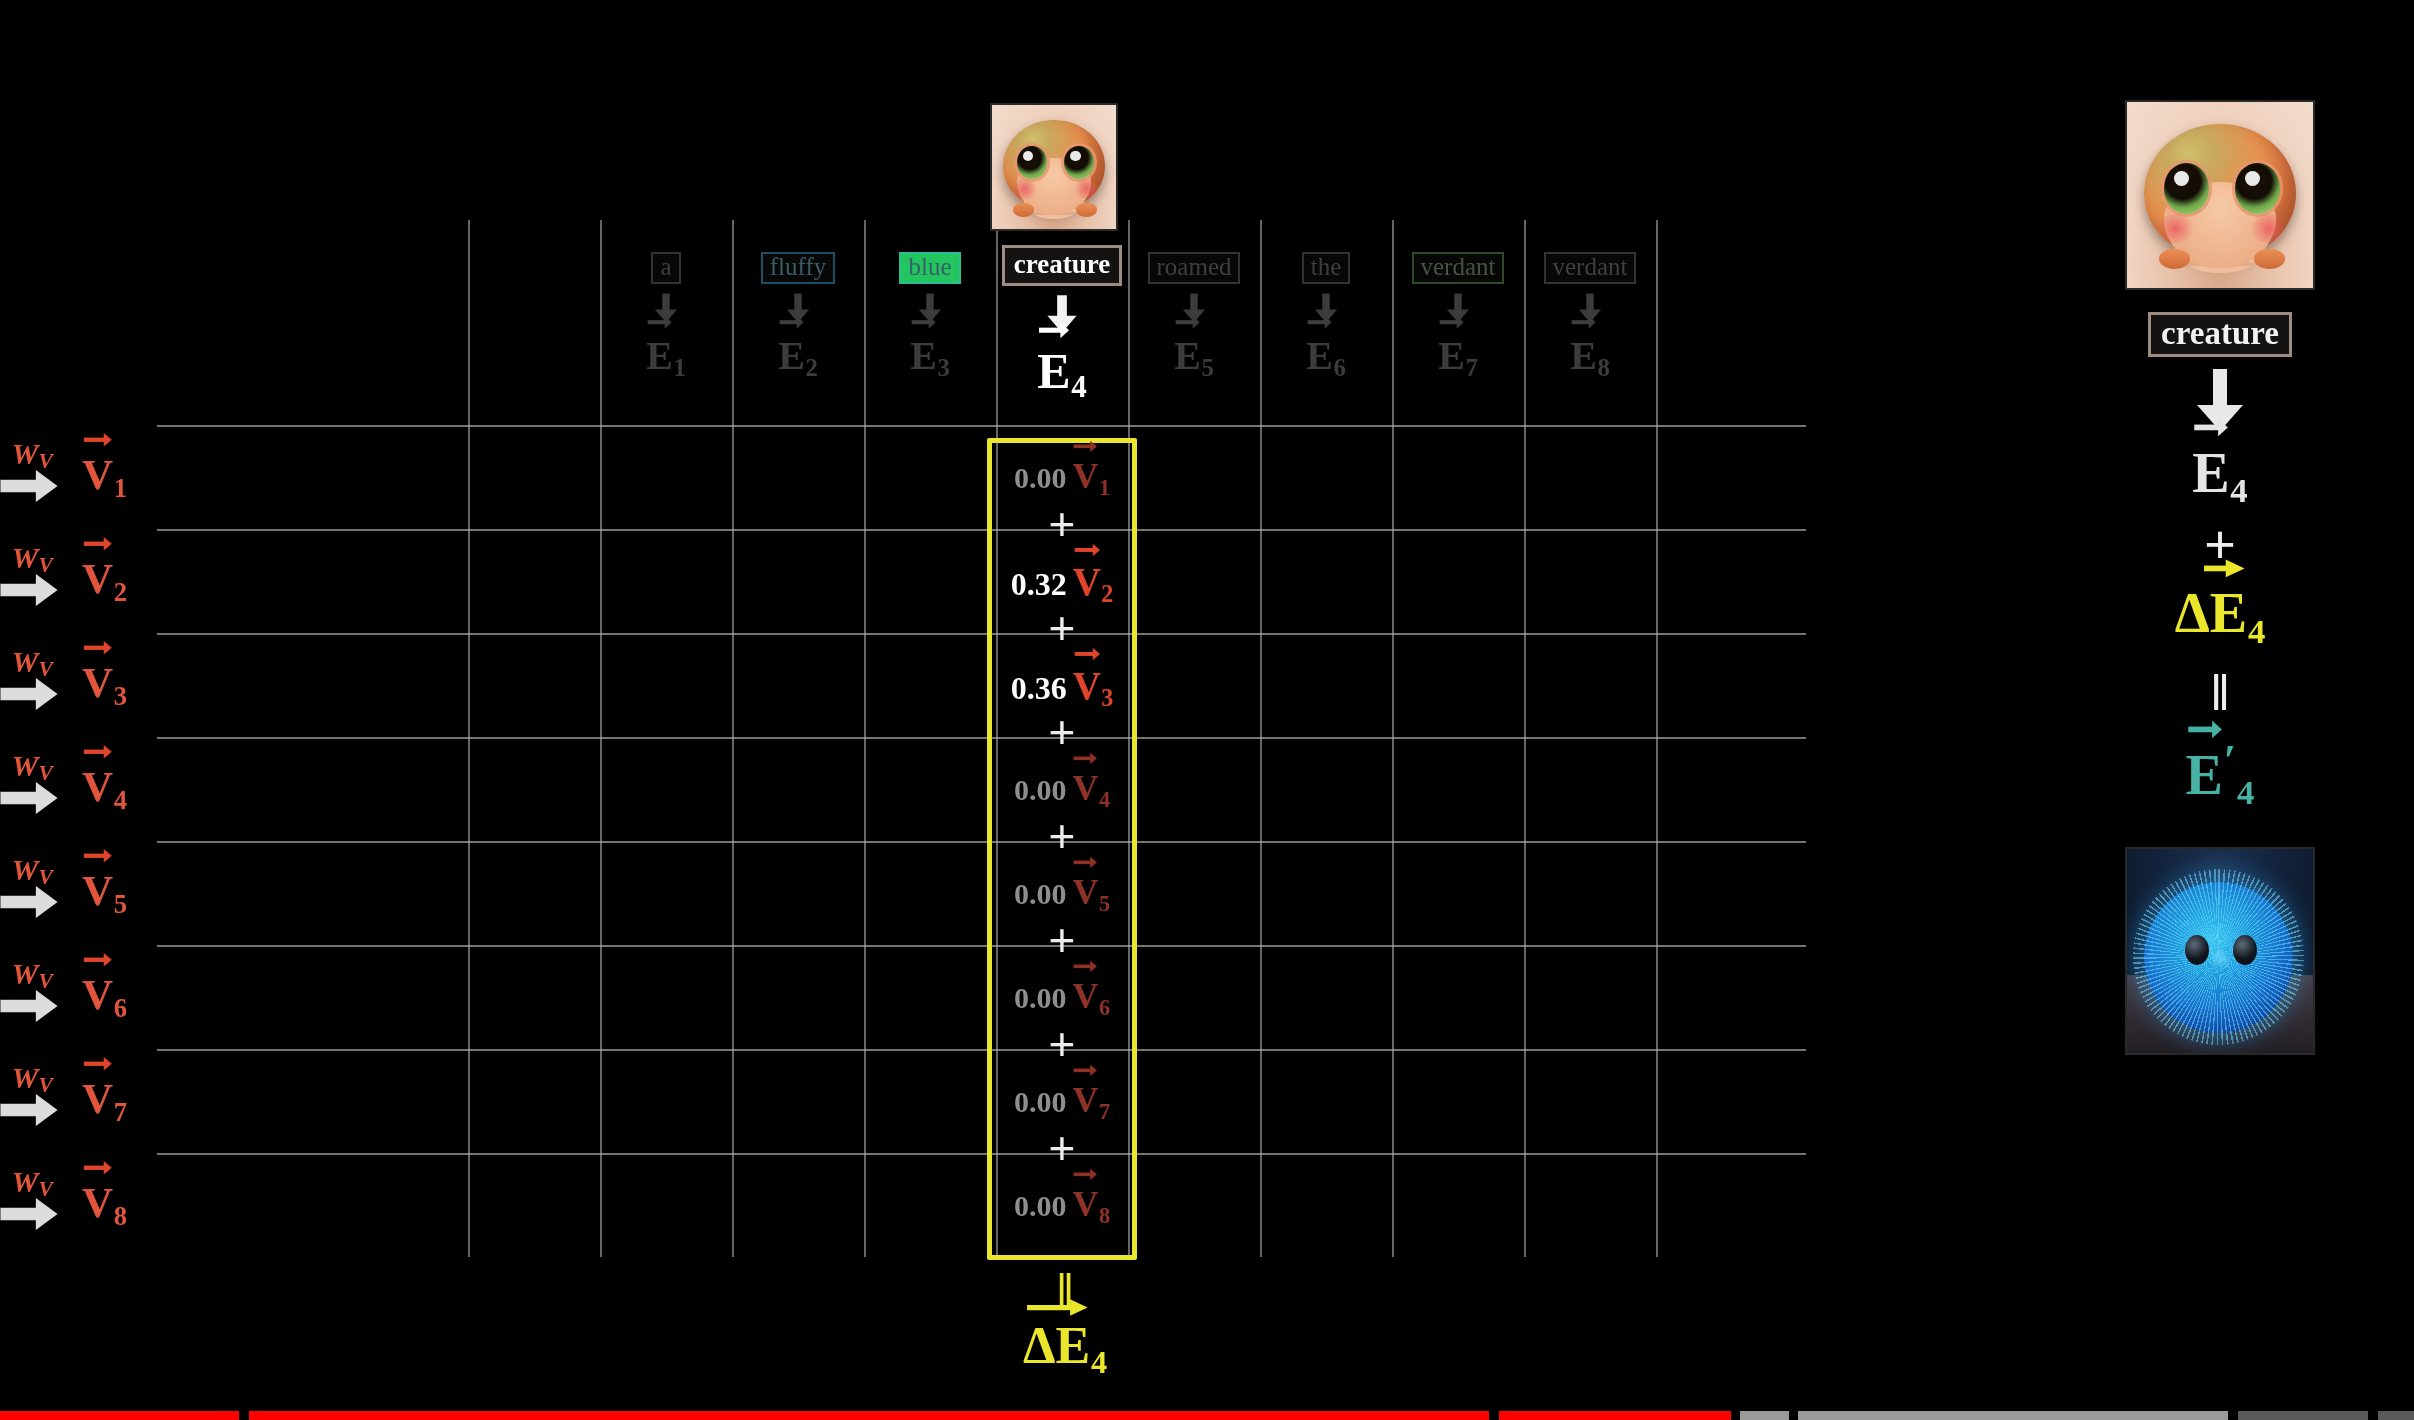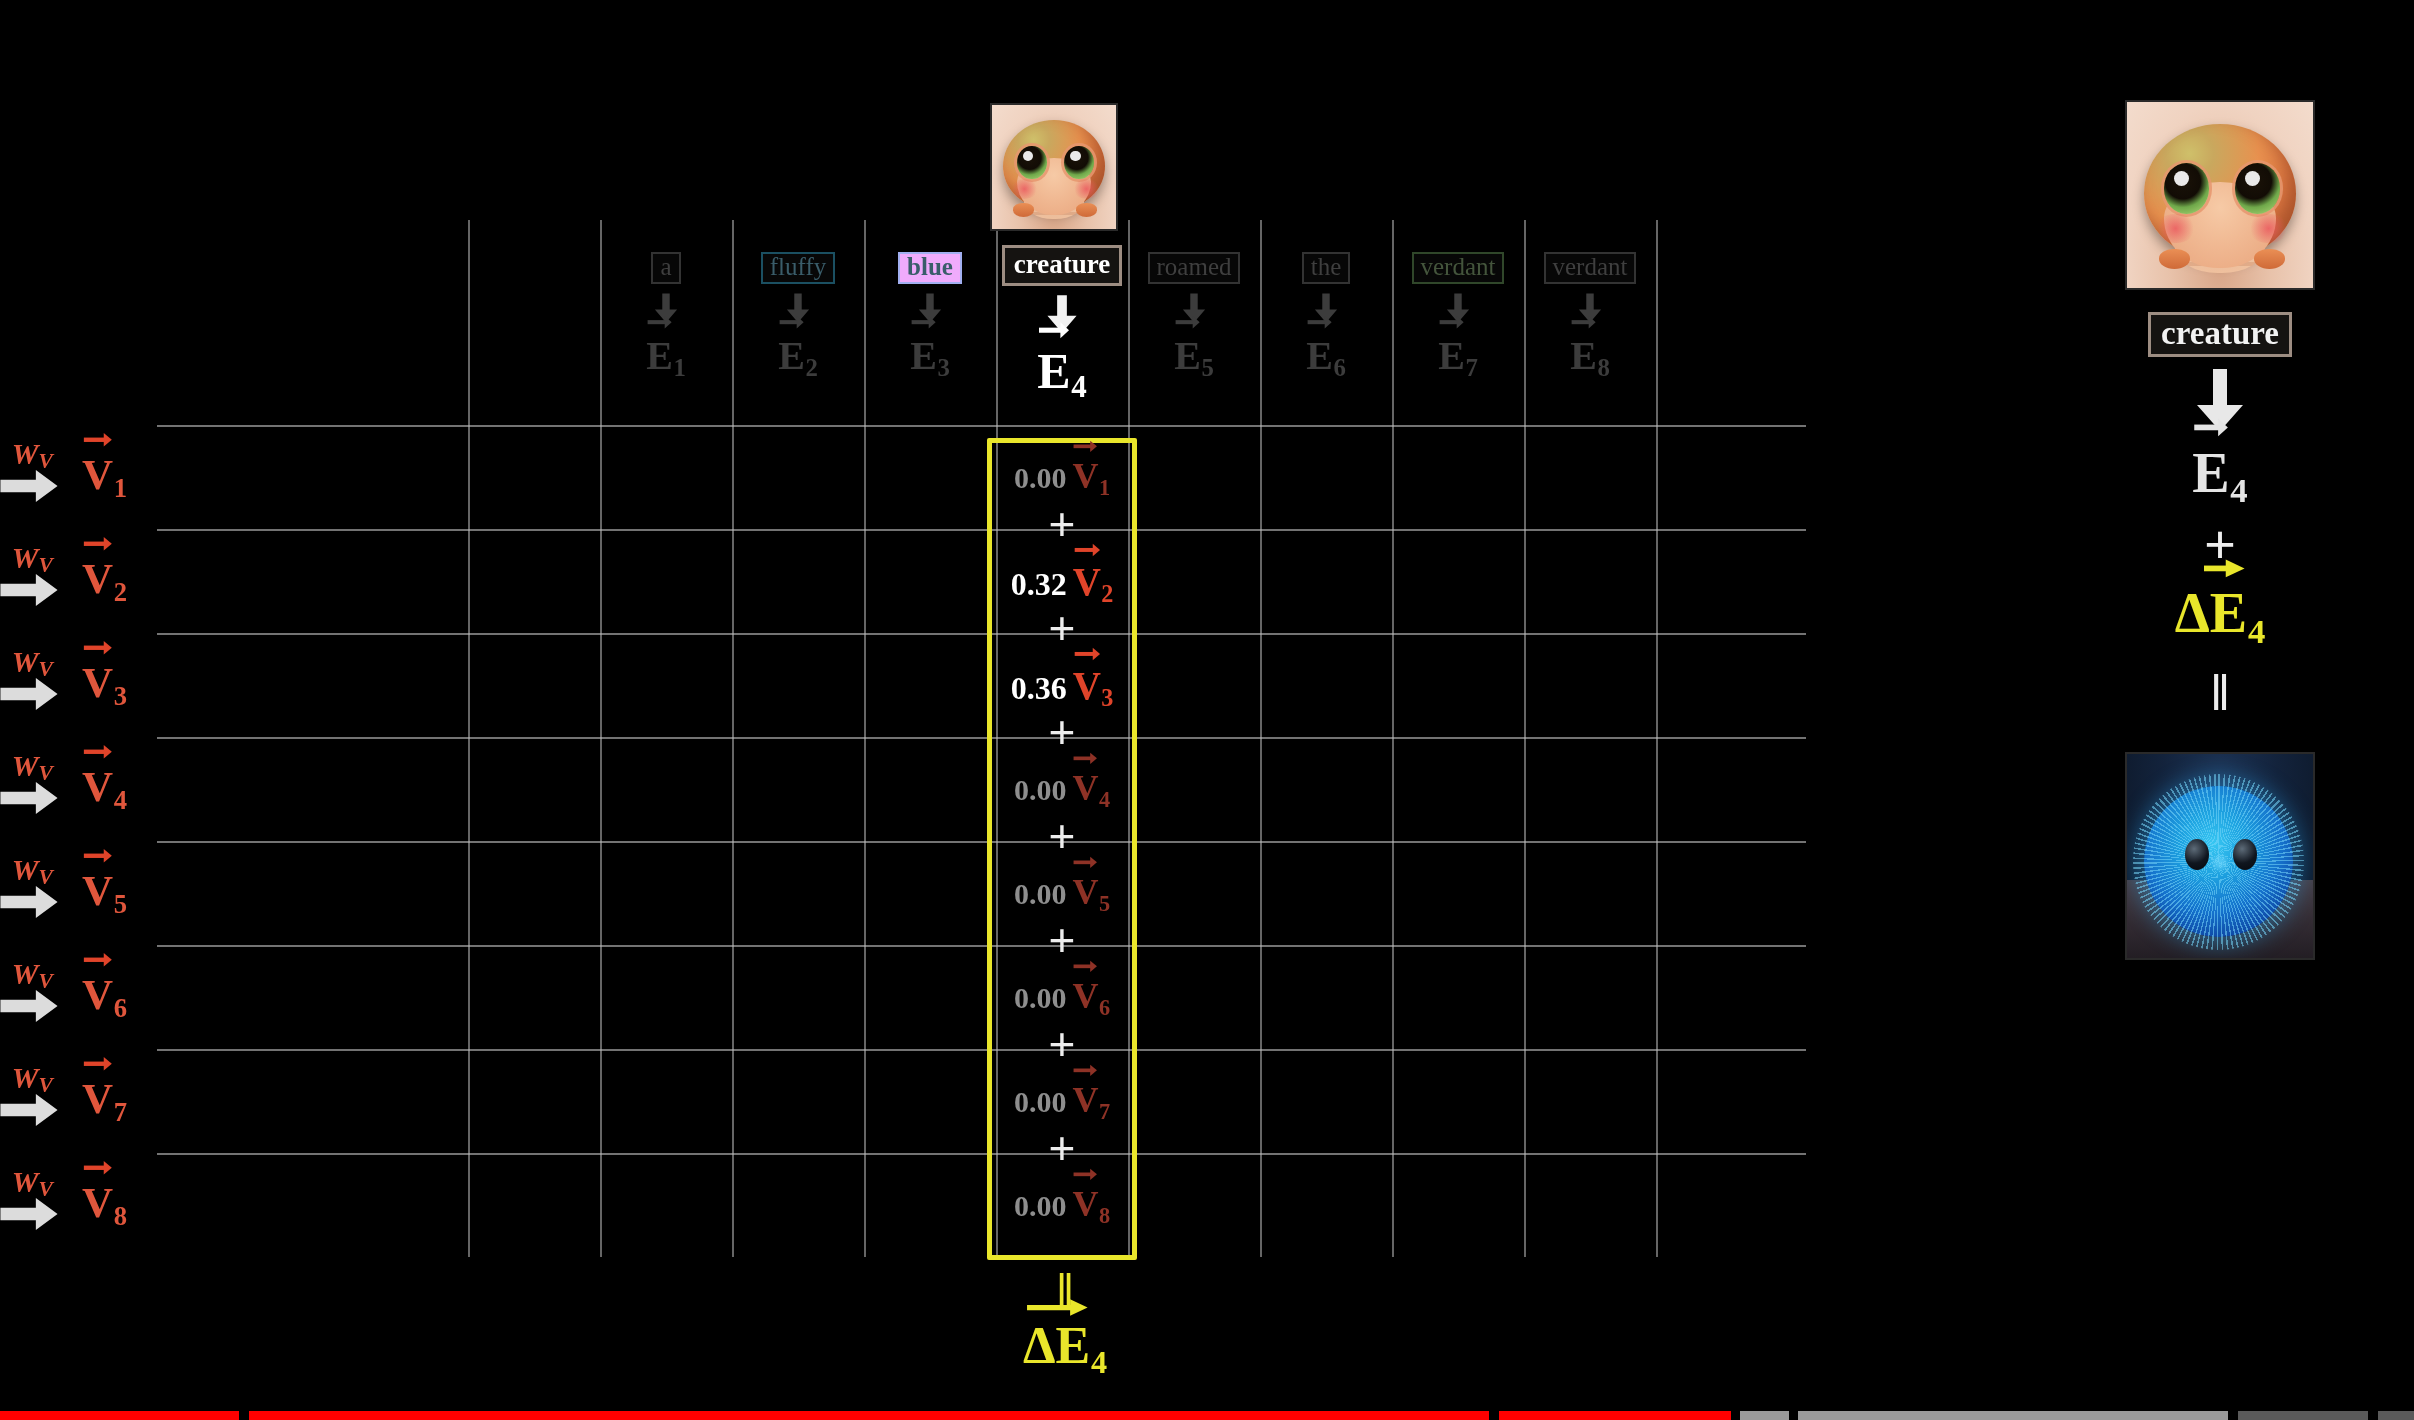--- a/index.html
+++ b/index.html
@@ -281,21 +281,21 @@
                 </svg>
               </span></span><span class="sub">1</span></span></div></div>
       <div class="colhead" style="left: 732px; top: 252px;"><span class="chip dim" style="border-color: rgba(56, 182, 223, 0.42); color: rgb(58, 93, 106); background: rgb(7, 7, 7);">fluffy</span><div class="dn"><svg width="26" height="36" viewBox="0 0 56 62">
             <path d="M20 0 H36 V34 H52 L28 62 L4 34 H20 Z" fill="#3c3c3c"></path>
           </svg></div><div class="ecode" style="color: rgb(60, 60, 60);"><span><span class="vec"><span class="base">E</span><span class="arr">
                 <svg viewBox="0 0 100 30" preserveAspectRatio="none">
                   <path d="M6 18 H78" stroke="#3c3c3c" stroke-width="9" fill="none"></path>
                   <path d="M70 4 L96 18 L70 32 Z" fill="#3c3c3c"></path>
                 </svg>
               </span></span><span class="sub">2</span></span></div></div>
-      <div class="colhead" style="left: 864px; top: 252px;"><span class="chip dim" style="border-color: rgba(56, 182, 223, 0.42); color: rgb(58, 93, 106); background: #f0abfc; font-weight: bold;">blue</span><div class="dn"><svg width="26" height="36" viewBox="0 0 56 62">
+      <div class="colhead" style="left: 864px; top: 252px;"><span class="chip dim" style="border-color: rgba(56, 182, 223, 0.42); color: rgb(58, 93, 106); background: #22c55e;">blue</span><div class="dn"><svg width="26" height="36" viewBox="0 0 56 62">
             <path d="M20 0 H36 V34 H52 L28 62 L4 34 H20 Z" fill="#3c3c3c"></path>
           </svg></div><div class="ecode" style="color: rgb(60, 60, 60);"><span><span class="vec"><span class="base">E</span><span class="arr">
                 <svg viewBox="0 0 100 30" preserveAspectRatio="none">
                   <path d="M6 18 H78" stroke="#3c3c3c" stroke-width="9" fill="none"></path>
                   <path d="M70 4 L96 18 L70 32 Z" fill="#3c3c3c"></path>
                 </svg>
               </span></span><span class="sub">3</span></span></div></div>
       <div class="colhead active" style="left: 996px; top: 245px;"><span class="chip" style="border-color: rgb(157, 141, 130); background: rgb(21, 19, 17);">creature</span><div class="dn"><svg width="34" height="44" viewBox="0 0 56 62">
             <path d="M20 0 H36 V34 H52 L28 62 L4 34 H20 Z" fill="#f2f2f2"></path>
           </svg></div><div class="ecode" style="color: rgb(255, 255, 255);"><span><span class="vec"><span class="base">E</span><span class="arr">
@@ -587,20 +587,31 @@
             <path d="M40 18 H78" stroke="#e9e62b" stroke-width="9" fill="none"></path>
             <path d="M70 4 L96 18 L70 32 Z" fill="#e9e62b"></path>
           </svg>
         </span>
       </span><span class="sub">4</span>
     </div>
 
     <div class="side-line" style="margin-top:16px; font-size:50px; color:#ededed;
                 font-family:'Liberation Sans',sans-serif; line-height:1;">‖</div>
 
+    <div class="side-line" style="margin-top:16px; font-size:56px; font-weight:700; color:#45b2a3;">
+      <span class="vec">
+        <span class="base">E</span>
+        <span class="arr">
+          <svg viewBox="0 0 100 30" preserveAspectRatio="none">
+            <path d="M6 18 H78" stroke="#45b2a3" stroke-width="9" fill="none"></path>
+            <path d="M70 4 L96 18 L70 32 Z" fill="#45b2a3"></path>
+          </svg>
+        </span>
+      </span><span class="prime">′</span><span class="sub">4</span>
+    </div>
 
     <div class="thumb" style="margin-top:34px; width:190px; height:208px;">
       <div class="flf-bg"></div>
       <div class="flf-ground"></div>
       <div class="flf-body"></div>
       <div class="flf-fur"></div>
       <div class="flf-nose"></div>
       <div class="flf-eye l"></div>
       <div class="flf-eye r"></div>
     </div>

